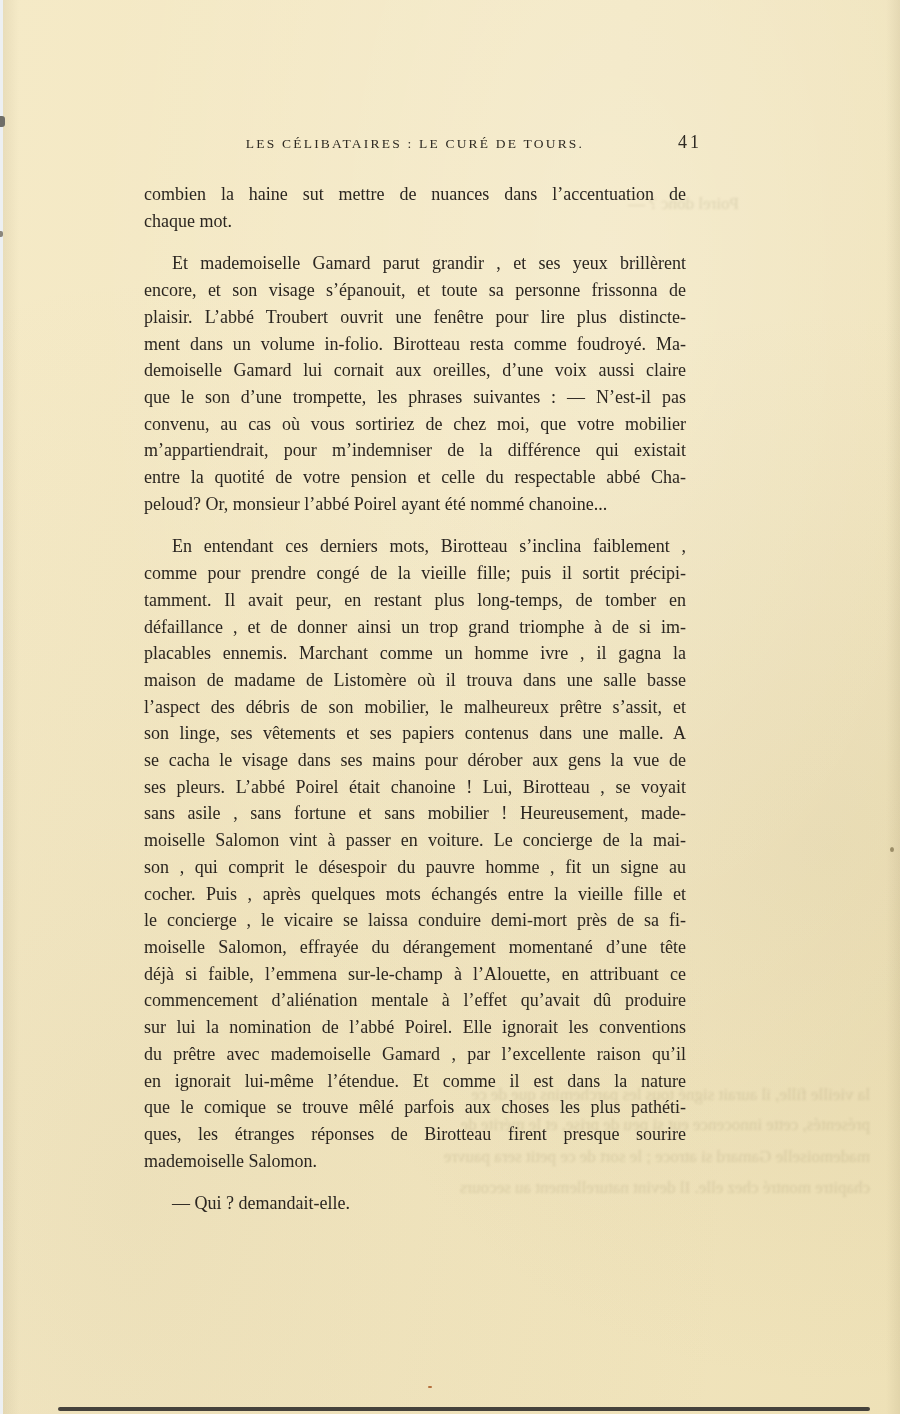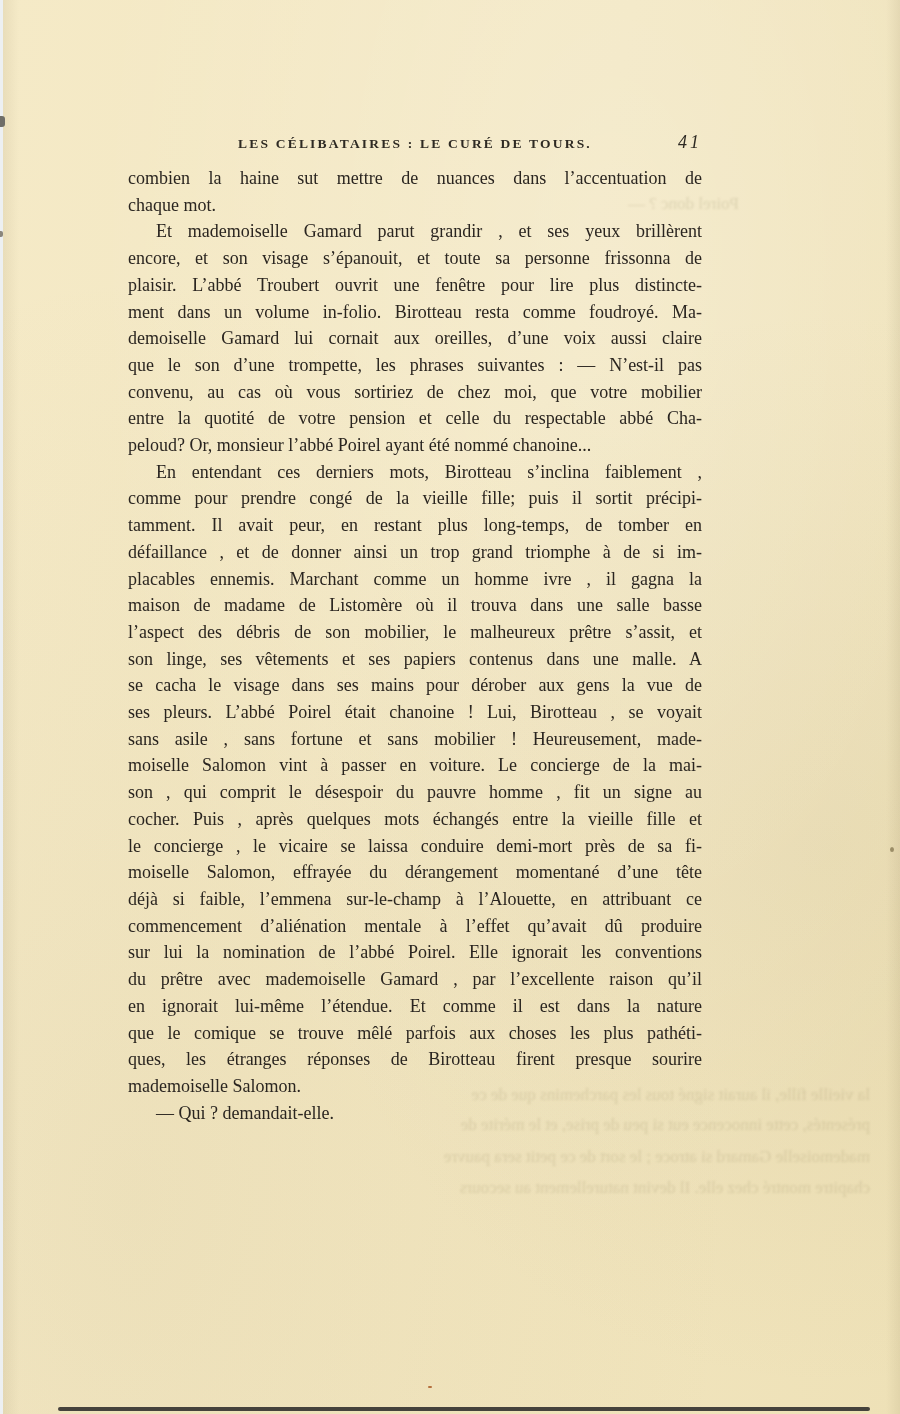--- a/index.html
+++ b/index.html
@@ -14,33 +14,33 @@
     content:'';position:absolute;inset:0;pointer-events:none;
     background:
       radial-gradient(ellipse at 68% 18%, rgba(255,255,255,0.22), transparent 60%),
       radial-gradient(ellipse at 15% 85%, rgba(176,156,106,0.10), transparent 55%),
       radial-gradient(ellipse at 92% 60%, rgba(176,156,106,0.12), transparent 45%);
   }
   
   .running-head{position:absolute;top:135px;left:128px;width:574px;height:24px;}
   .head-title{
     position:absolute;left:50%;top:1px;transform:translateX(-50%);
-    font-size:13.5px;font-weight:bold;letter-spacing:2.2px;
+    font-size:13.5px;font-weight:normal;letter-spacing:2.2px;
     color:#2e2a23;white-space:nowrap;
   }
   .page-num{
     position:absolute;right:0;top:-3px;
-    font-size:18px;letter-spacing:3px;color:#2e2a23;font-style:italic;
+    font-size:18px;letter-spacing:3px;color:#2e2a23;
   }
   
   .text-block{
     position:absolute;top:165px;left:128px;width:574px;
     color:#2a2520;font-size:18px;line-height:26.7px;
   }
-  .para{margin:0;}
+  .para{margin:16px;}
   .line{text-align:justify;text-align-last:justify;}
   .line.lastline{text-align-last:left;font-family:Liberation Serif, serif;}
   .para.indent .line:first-child{text-indent:28px;}
   
   .bleed-item{
     position:absolute;transform:scaleX(-1);
     color:rgba(118,104,68,0.17);filter:blur(1.1px);
     font-size:17px;white-space:nowrap;pointer-events:none;
   }
   .bleed-item:nth-child(1){top:194px;left:628px;}
@@ -78,20 +78,21 @@
         <div class="line lastline">chaque mot.</div>
       </div>
       <div class="para indent">
         <div class="line">Et mademoiselle Gamard parut grandir , et ses yeux brillèrent</div>
         <div class="line">encore, et son visage s’épanouit, et toute sa personne frissonna de</div>
         <div class="line">plaisir. L’abbé Troubert ouvrit une fenêtre pour lire plus distincte-</div>
         <div class="line">ment dans un volume in-folio. Birotteau resta comme foudroyé. Ma-</div>
         <div class="line">demoiselle Gamard lui cornait aux oreilles, d’une voix aussi claire</div>
         <div class="line">que le son d’une trompette, les phrases suivantes : — N’est-il pas</div>
         <div class="line">convenu, au cas où vous sortiriez de chez moi, que votre mobilier</div>
+        <div class="line">m’appartiendrait, pour m’indemniser de la différence qui existait</div>
         <div class="line">entre la quotité de votre pension et celle du respectable abbé Cha-</div>
         <div class="line lastline">peloud? Or, monsieur l’abbé Poirel ayant été nommé chanoine...</div>
       </div>
       <div class="para indent">
         <div class="line">En entendant ces derniers mots, Birotteau s’inclina faiblement ,</div>
         <div class="line">comme pour prendre congé de la vieille fille; puis il sortit précipi-</div>
         <div class="line">tamment. Il avait peur, en restant plus long-temps, de tomber en</div>
         <div class="line">défaillance , et de donner ainsi un trop grand triomphe à de si im-</div>
         <div class="line">placables ennemis. Marchant comme un homme ivre , il gagna la</div>
         <div class="line">maison de madame de Listomère où il trouva dans une salle basse</div>

